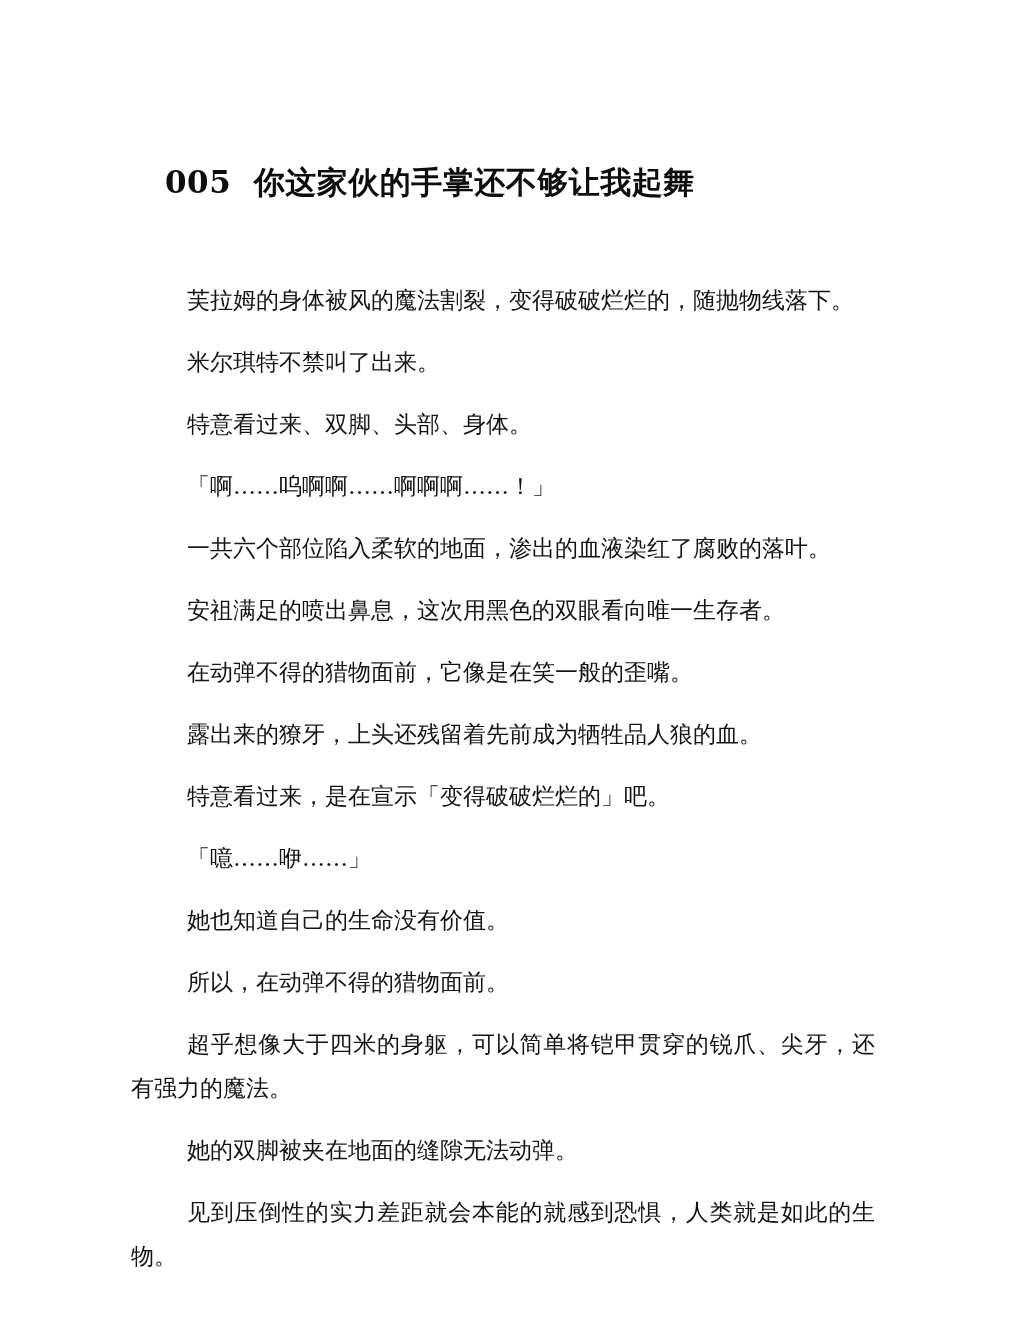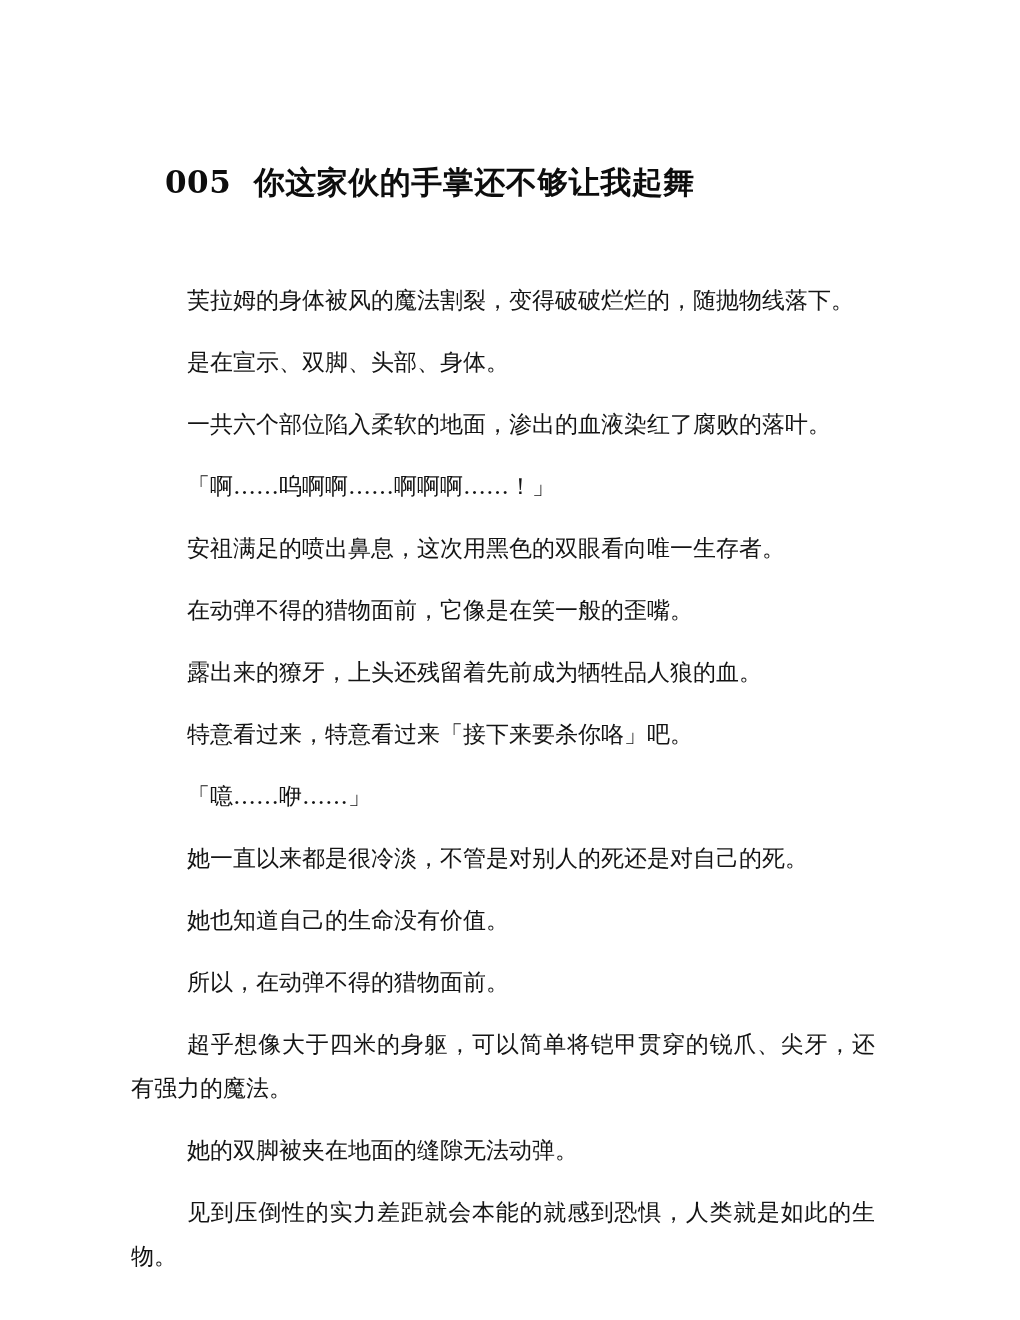--- a/index.html
+++ b/index.html
@@ -63,29 +63,29 @@
 
 <div class="page">
 
   <div class="content">
 
     <h1 class="chapter-title">005  你这家伙的手掌还不够让我起舞</h1>
 
     <div class="body-text">
 
       <p class="para">芙拉姆的身体被风的魔法割裂，变得破破烂烂的，随抛物线落下。</p>
-      <p class="para">是在宣示、双脚、头部、身体。</p>
+      <p class="para">米尔琪特不禁叫了出来。</p>
+      <p class="para">特意看过来、双脚、头部、身体。</p>
+      <p class="para">「啊……呜啊啊……啊啊啊……！」</p>
       <p class="para">一共六个部位陷入柔软的地面，渗出的血液染红了腐败的落叶。</p>
-      <p class="para">「啊……呜啊啊……啊啊啊……！」</p>
       <p class="para">安祖满足的喷出鼻息，这次用黑色的双眼看向唯一生存者。</p>
       <p class="para">在动弹不得的猎物面前，它像是在笑一般的歪嘴。</p>
       <p class="para">露出来的獠牙，上头还残留着先前成为牺牲品人狼的血。</p>
-      <p class="para">特意看过来，特意看过来「接下来要杀你咯」吧。</p>
+      <p class="para">特意看过来，是在宣示「变得破破烂烂的」吧。</p>
       <p class="para">「噫……咿……」</p>
-      <p class="para">她一直以来都是很冷淡，不管是对别人的死还是对自己的死。</p>
       <p class="para">她也知道自己的生命没有价值。</p>
       <p class="para">所以，在动弹不得的猎物面前。</p>
       <p class="para">超乎想像大于四米的身躯，可以简单将铠甲贯穿的锐爪、尖牙，还有强力的魔法。</p>
       <p class="para">她的双脚被夹在地面的缝隙无法动弹。</p>
       <p class="para">见到压倒性的实力差距就会本能的就感到恐惧，人类就是如此的生物。</p>
 
     </div>
   </div>
 </div>
 

